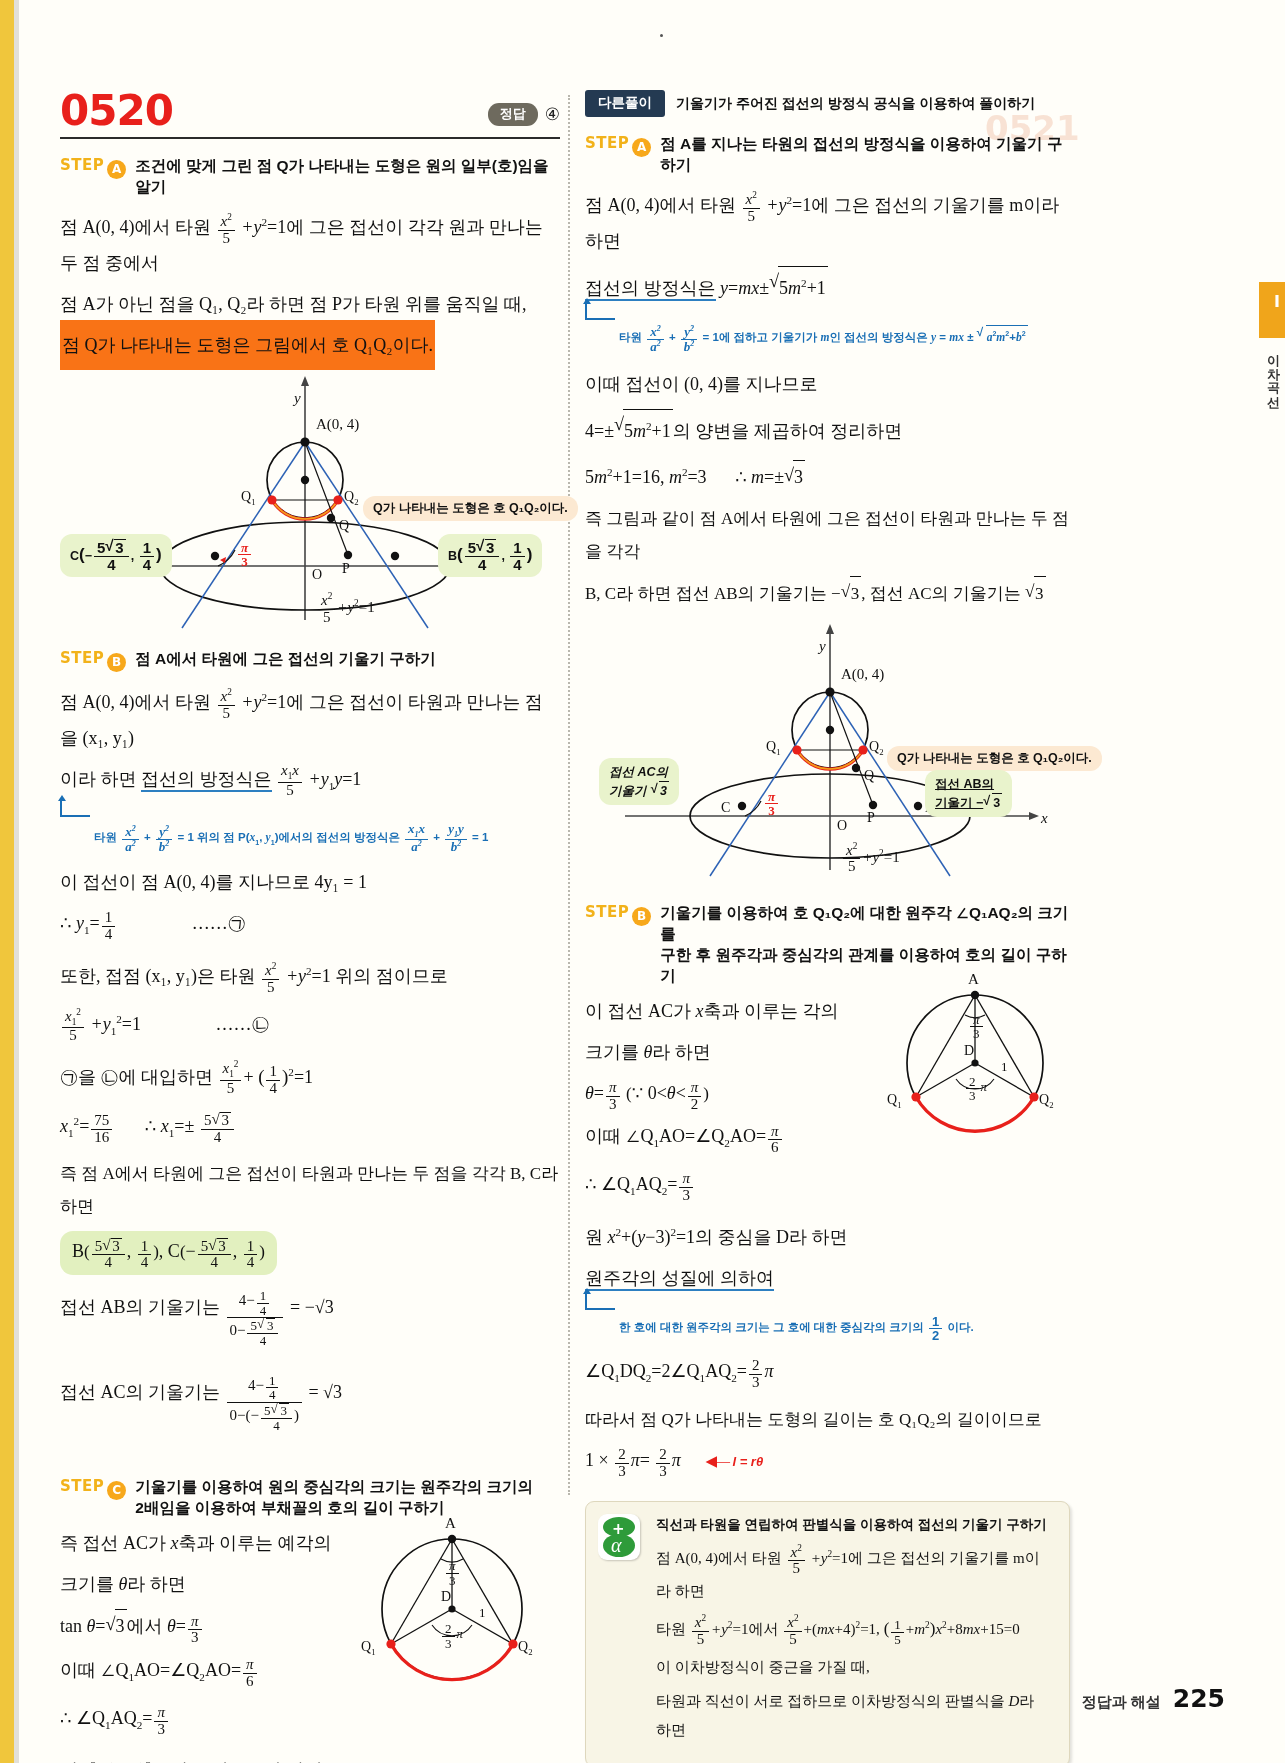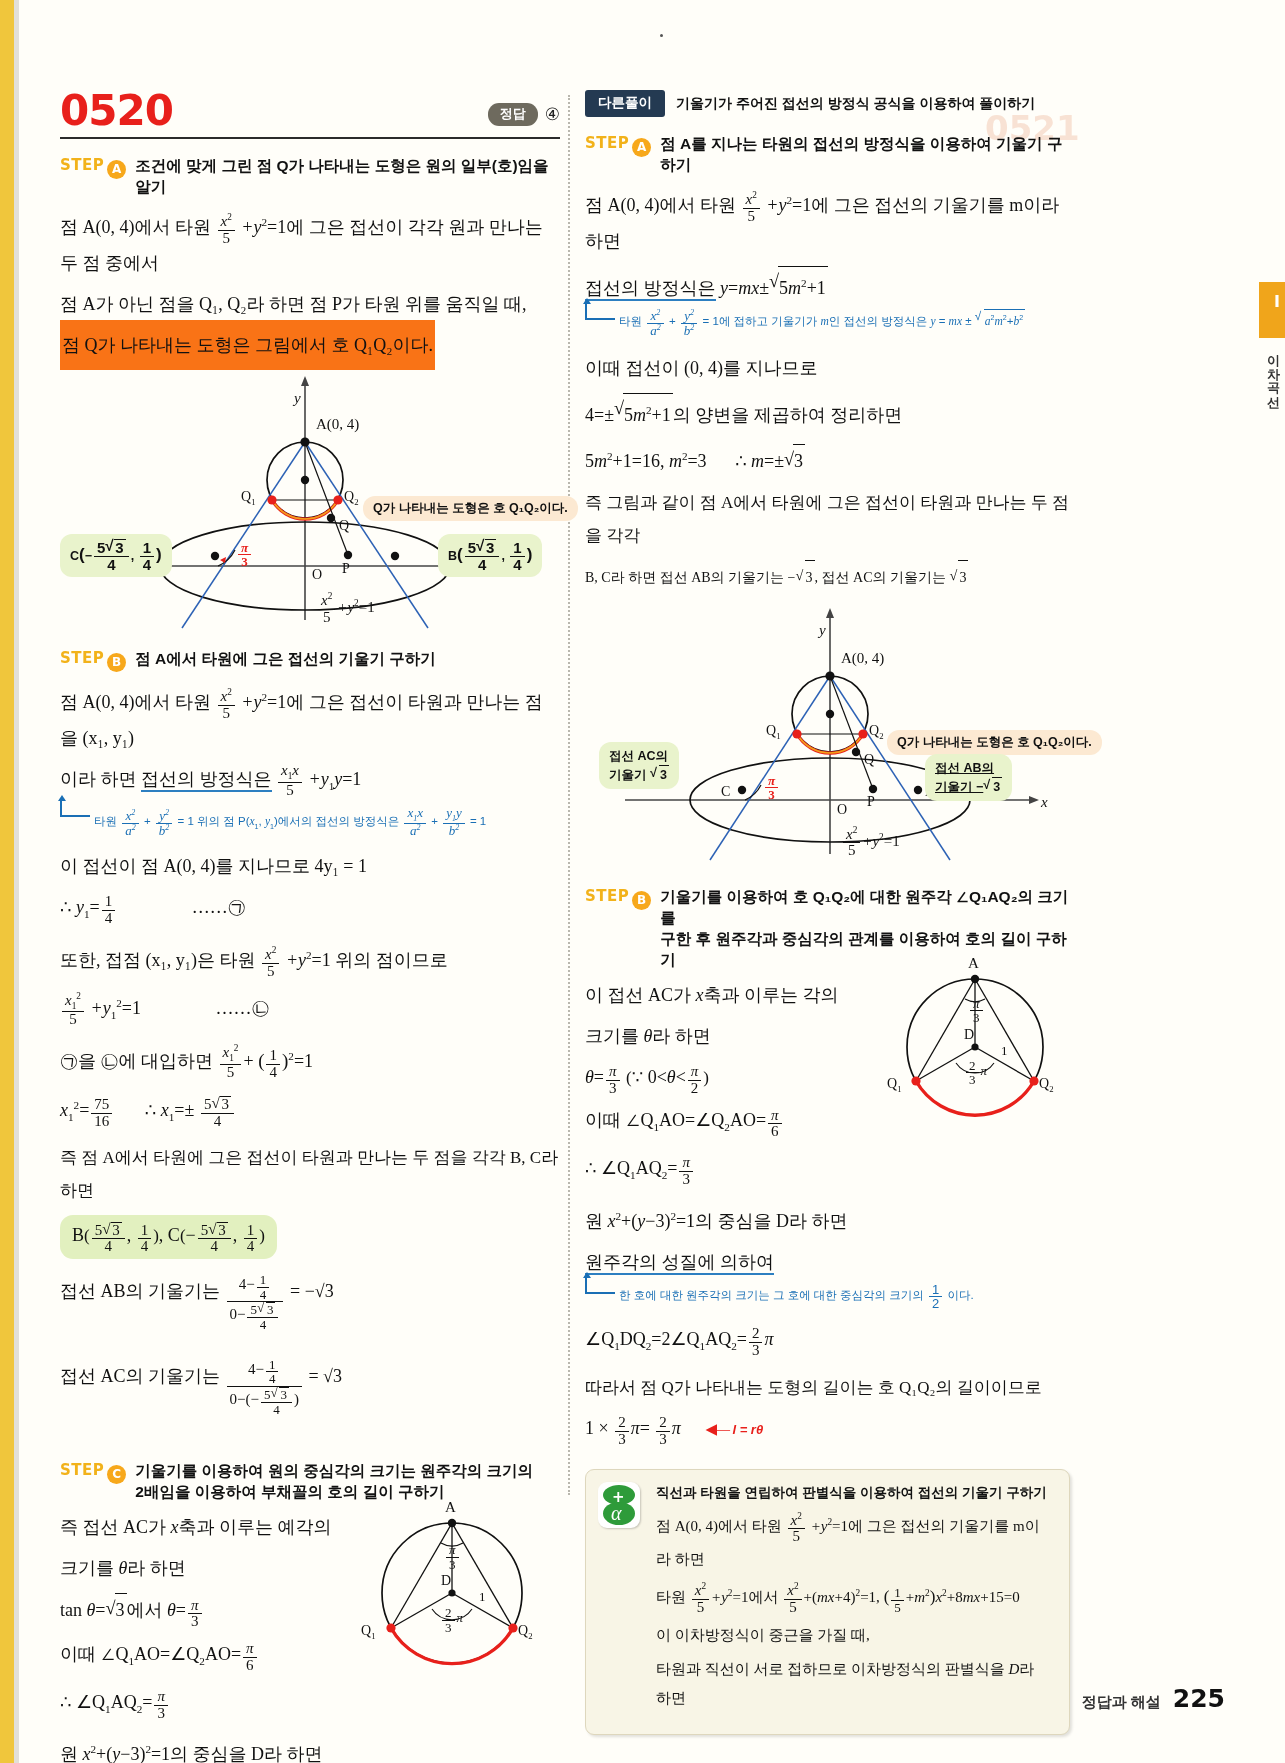--- a/index.html
+++ b/index.html
@@ -38,21 +38,21 @@
   .darkpill{display:inline-block;background:#243a52;color:#fff;font-family:"Liberation Sans",sans-serif;
     font-weight:bold;font-size:13.5px;padding:4px 13px 5px;border-radius:3px;}
   .altrow{display:flex;align-items:center;gap:11px;}
   .altrow .t{font-family:"Liberation Sans",sans-serif;font-weight:bold;font-size:14px;color:#111;}
 
   
   p.t{font-size:18px;line-height:33px;color:#111;margin:8px 0;}
   .hl{background:#f97316;padding:15px 2px;}
   .hlbox{display:inline-block;background:#e2f0bf;border-radius:13px;padding:4px 12px;}
   .ul{border-bottom:2px solid #2d7fc1;padding-bottom:1px;}
-  .note{color:#1a6fb5;font-family:"Liberation Sans",sans-serif;font-weight:normal;font-size:11.5px;line-height:16px;}
+  .note{color:#1a6fb5;font-family:"Liberation Sans",sans-serif;font-weight:bold;font-size:11.5px;line-height:16px;margin-top:16px;}
   .note .m{font-family:"Liberation Serif",serif;font-style:italic;}
   .noterow{display:flex;align-items:flex-start;gap:4px;margin:-4px 0 2px 0;}
   .elbow{width:30px;height:17px;border-left:2px solid #1a6fb5;border-bottom:2px solid #1a6fb5;margin-top:-6px;position:relative;flex:none;}
   .elbow:before{content:"";position:absolute;left:-4px;top:-5px;border-left:4px solid transparent;border-right:4px solid transparent;border-bottom:6px solid #1a6fb5;}
   .redann{color:#e8201b;font-family:"Liberation Sans",sans-serif;font-weight:bold;font-size:13px;font-style:italic;}
   .arrowL{display:inline-block;color:#e8201b;font-size:15px;letter-spacing:-2px;}
 
   
   .m{font-family:"Liberation Serif",serif;font-style:italic;}
   .up{font-style:normal;}
@@ -346,21 +346,21 @@
 
     <p class="t" style="margin-top:14px;">이때 접선이 (0, 4)를 지나므로</p>
     <p class="t">
       4=±<span class="rad"><span class="in">5<span class="m">m</span><sup>2</sup>+1</span></span>의 양변을 제곱하여 정리하면
     </p>
     <p class="t">
       5<span class="m">m</span><sup>2</sup>+1=16, <span class="m">m</span><sup>2</sup>=3
       <span style="margin-left:24px;">∴ <span class="m">m</span>=±<span class="rad"><span class="in">3</span></span></span>
     </p>
     <p class="t" style="font-size:17px;">즉 그림과 같이 점 A에서 타원에 그은 접선이 타원과 만나는 두 점을 각각</p>
-    <p class="t" style="font-size:14px;">
+    <p class="t" style="font-size:17px;">
       B, C라 하면 접선 AB의 기울기는 −<span class="rad"><span class="in">3</span></span>, 접선 AC의 기울기는 <span class="rad"><span class="in">3</span></span>
     </p>
 
     <div class="fig" style="height:268px;margin-top:6px;">
       <svg width="485" height="268" viewBox="0 0 485 268">
         <line x1="245" y1="12" x2="245" y2="252" stroke="#444" stroke-width="1.6"></line>
         <polygon points="245,6 241,16 249,16" fill="#444"></polygon>
         <line x1="40" y1="198" x2="448" y2="198" stroke="#444" stroke-width="1.6"></line>
         <polygon points="454,198 444,194 444,202" fill="#444"></polygon>
         <ellipse cx="245" cy="198" rx="140" ry="42" fill="none" stroke="#111" stroke-width="1.7"></ellipse>
@@ -388,21 +388,21 @@
       <div class="flab" style="left:284px;top:121px;font-size:14px;">Q<sub>2</sub></div>
       <div class="flab" style="left:279px;top:150px;font-size:14px;">Q</div>
       <div class="flab" style="left:282px;top:192px;font-size:14px;">P</div>
       <div class="flab" style="left:252px;top:200px;font-size:14px;">O</div>
       <div class="flab" style="left:136px;top:182px;font-size:14px;">C</div>
       <div class="flab" style="left:340px;top:182px;font-size:14px;">B</div>
       <div class="flab" style="left:178px;top:172px;color:#e8201b;font-weight:bold;">
         <span class="fr frs"><span class="n" style="font-style:italic;">π</span><span class="d" style="border-color:#e8201b;">3</span></span>
       </div>
       <div class="callout" style="left:302px;top:128px;">Q가 나타내는 도형은 호 Q₁Q₂이다.</div>
-      <div class="glabel" style="left:14px;top:140px;">
+      <div class="glabel" style="left:14px;top:140px;font-style:italic;">
         접선 AC의<br>기울기 <span class="rad"><span class="in">3</span></span>
       </div>
       <div class="glabel" style="left:340px;top:152px;text-decoration:underline;">
         접선 AB의<br>기울기 −<span class="rad"><span class="in">3</span></span>
       </div>
       <div class="flab" style="left:256px;top:224px;">
         <span class="fr"><span class="n"><span class="m">x</span><sup>2</sup></span><span class="d">5</span></span><span class="m">+y</span><sup>2</sup>=1
       </div>
     </div>
 

